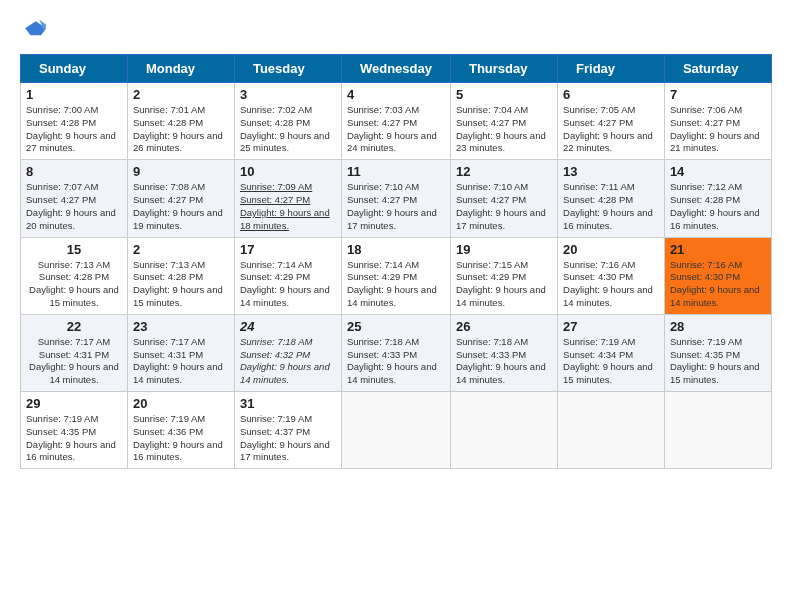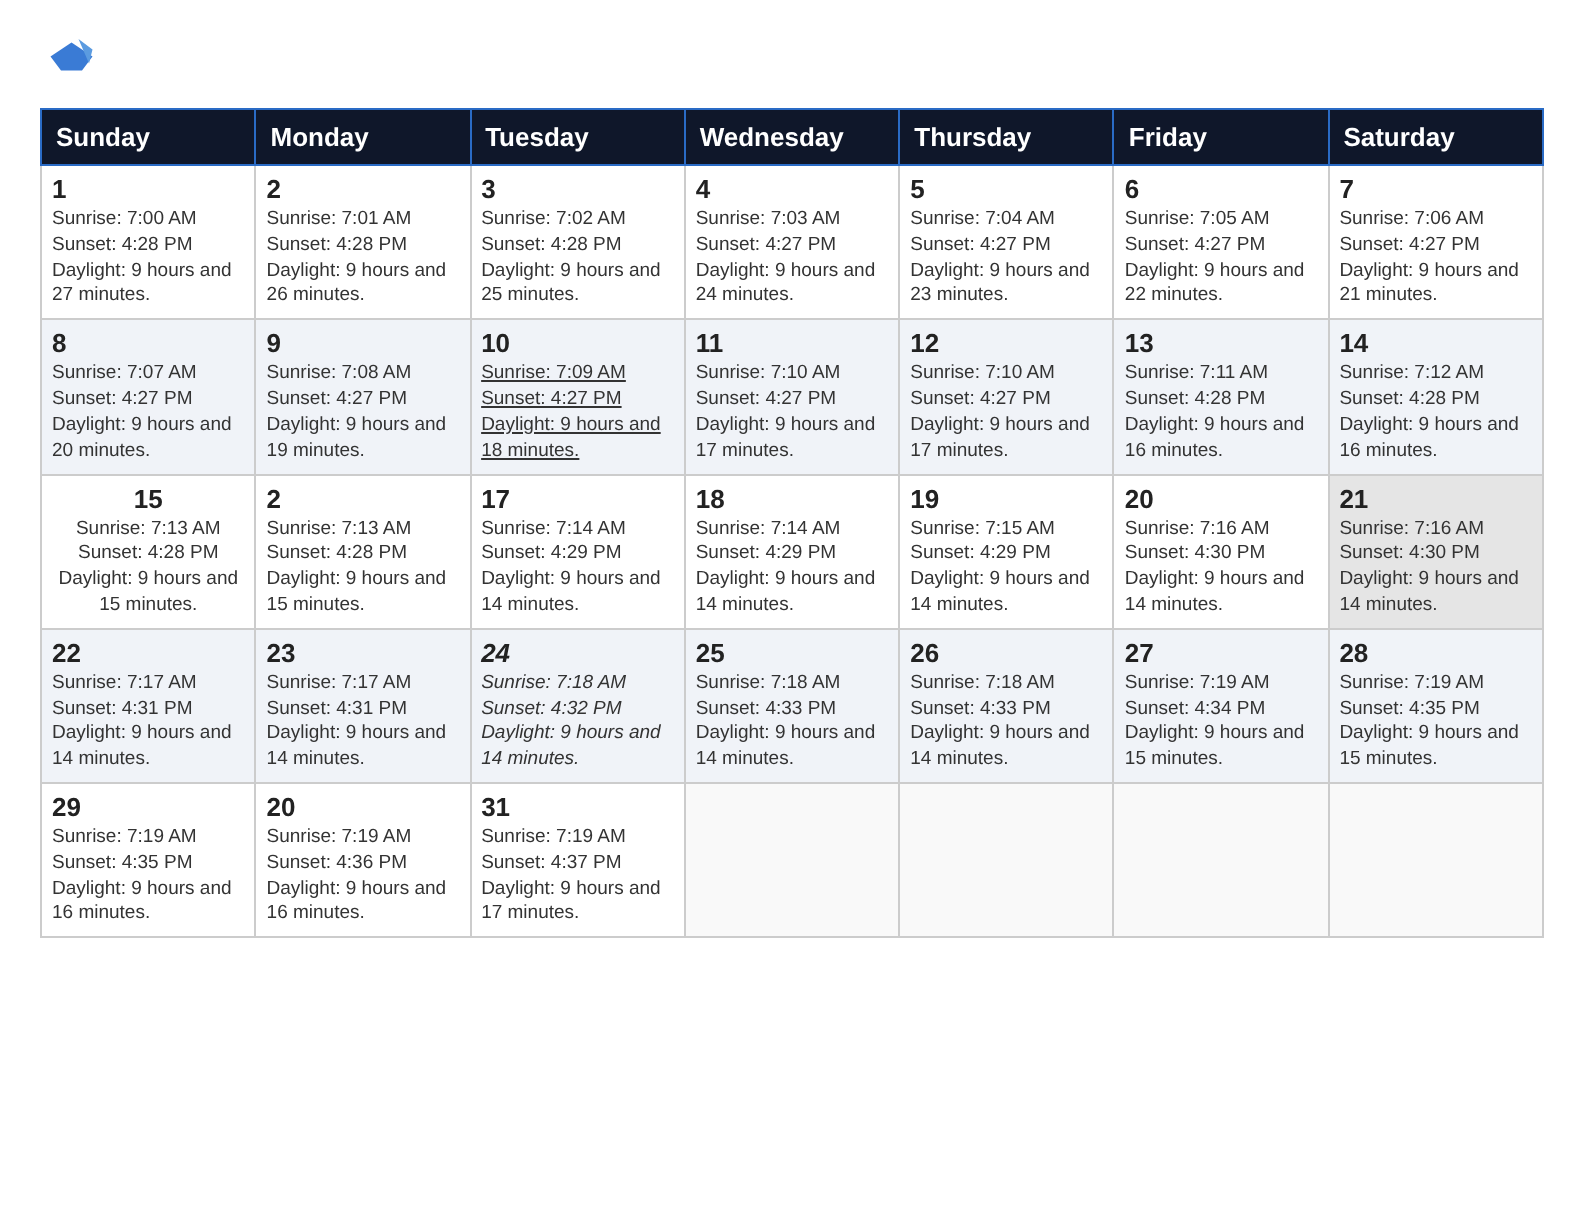--- a/index.html
+++ b/index.html
@@ -44,26 +44,26 @@
       font-size: 15px;
       font-weight: normal;
       color: #444;
     }
     .calendar {
       width: 100%;
       border-collapse: collapse;
       border: 1px solid #ccc;
     }
     .calendar th {
-      background: #0f172a;
+      background: #0369a1;
       color: #fff;
       font-size: 13px;
       font-weight: bold;
       text-align: left;
-      padding: 6px 7px;
+      padding: 6px 18px;
       border: 1px solid #2a6bc5;
     }
     .calendar td {
       border: 1px solid #ccc;
       vertical-align: top;
       padding: 4px 5px;
       width: calc(100% / 7);
       background: #fff;
       min-height: 80px;
     }
@@ -235,29 +235,29 @@
           <div class="day-info" style="white-space: pre-line;">Sunrise: 7:15 AM
 Sunset: 4:29 PM
 Daylight: 9 hours and 14 minutes.</div>
         </td>
         <td style="background: rgb(255, 255, 255);">
           <span class="day-num">20</span>
           <div class="day-info" style="white-space: pre-line;">Sunrise: 7:16 AM
 Sunset: 4:30 PM
 Daylight: 9 hours and 14 minutes.</div>
         </td>
-        <td style="background: #e5e5e5;">
+        <td style="background: #f97316;">
           <span class="day-num">21</span>
           <div class="day-info" style="white-space: pre-line;">Sunrise: 7:16 AM
 Sunset: 4:30 PM
 Daylight: 9 hours and 14 minutes.</div>
         </td>
       </tr>
       <tr>
-        <td style="background: rgb(240, 243, 248);">
+        <td style="background: rgb(240, 243, 248); text-align: center;">
           <span class="day-num">22</span>
           <div class="day-info" style="white-space: pre-line;">Sunrise: 7:17 AM
 Sunset: 4:31 PM
 Daylight: 9 hours and 14 minutes.</div>
         </td>
         <td style="background: rgb(240, 243, 248); margin-top: 36px;">
           <span class="day-num">23</span>
           <div class="day-info" style="white-space: pre-line;">Sunrise: 7:17 AM
 Sunset: 4:31 PM
 Daylight: 9 hours and 14 minutes.</div>

